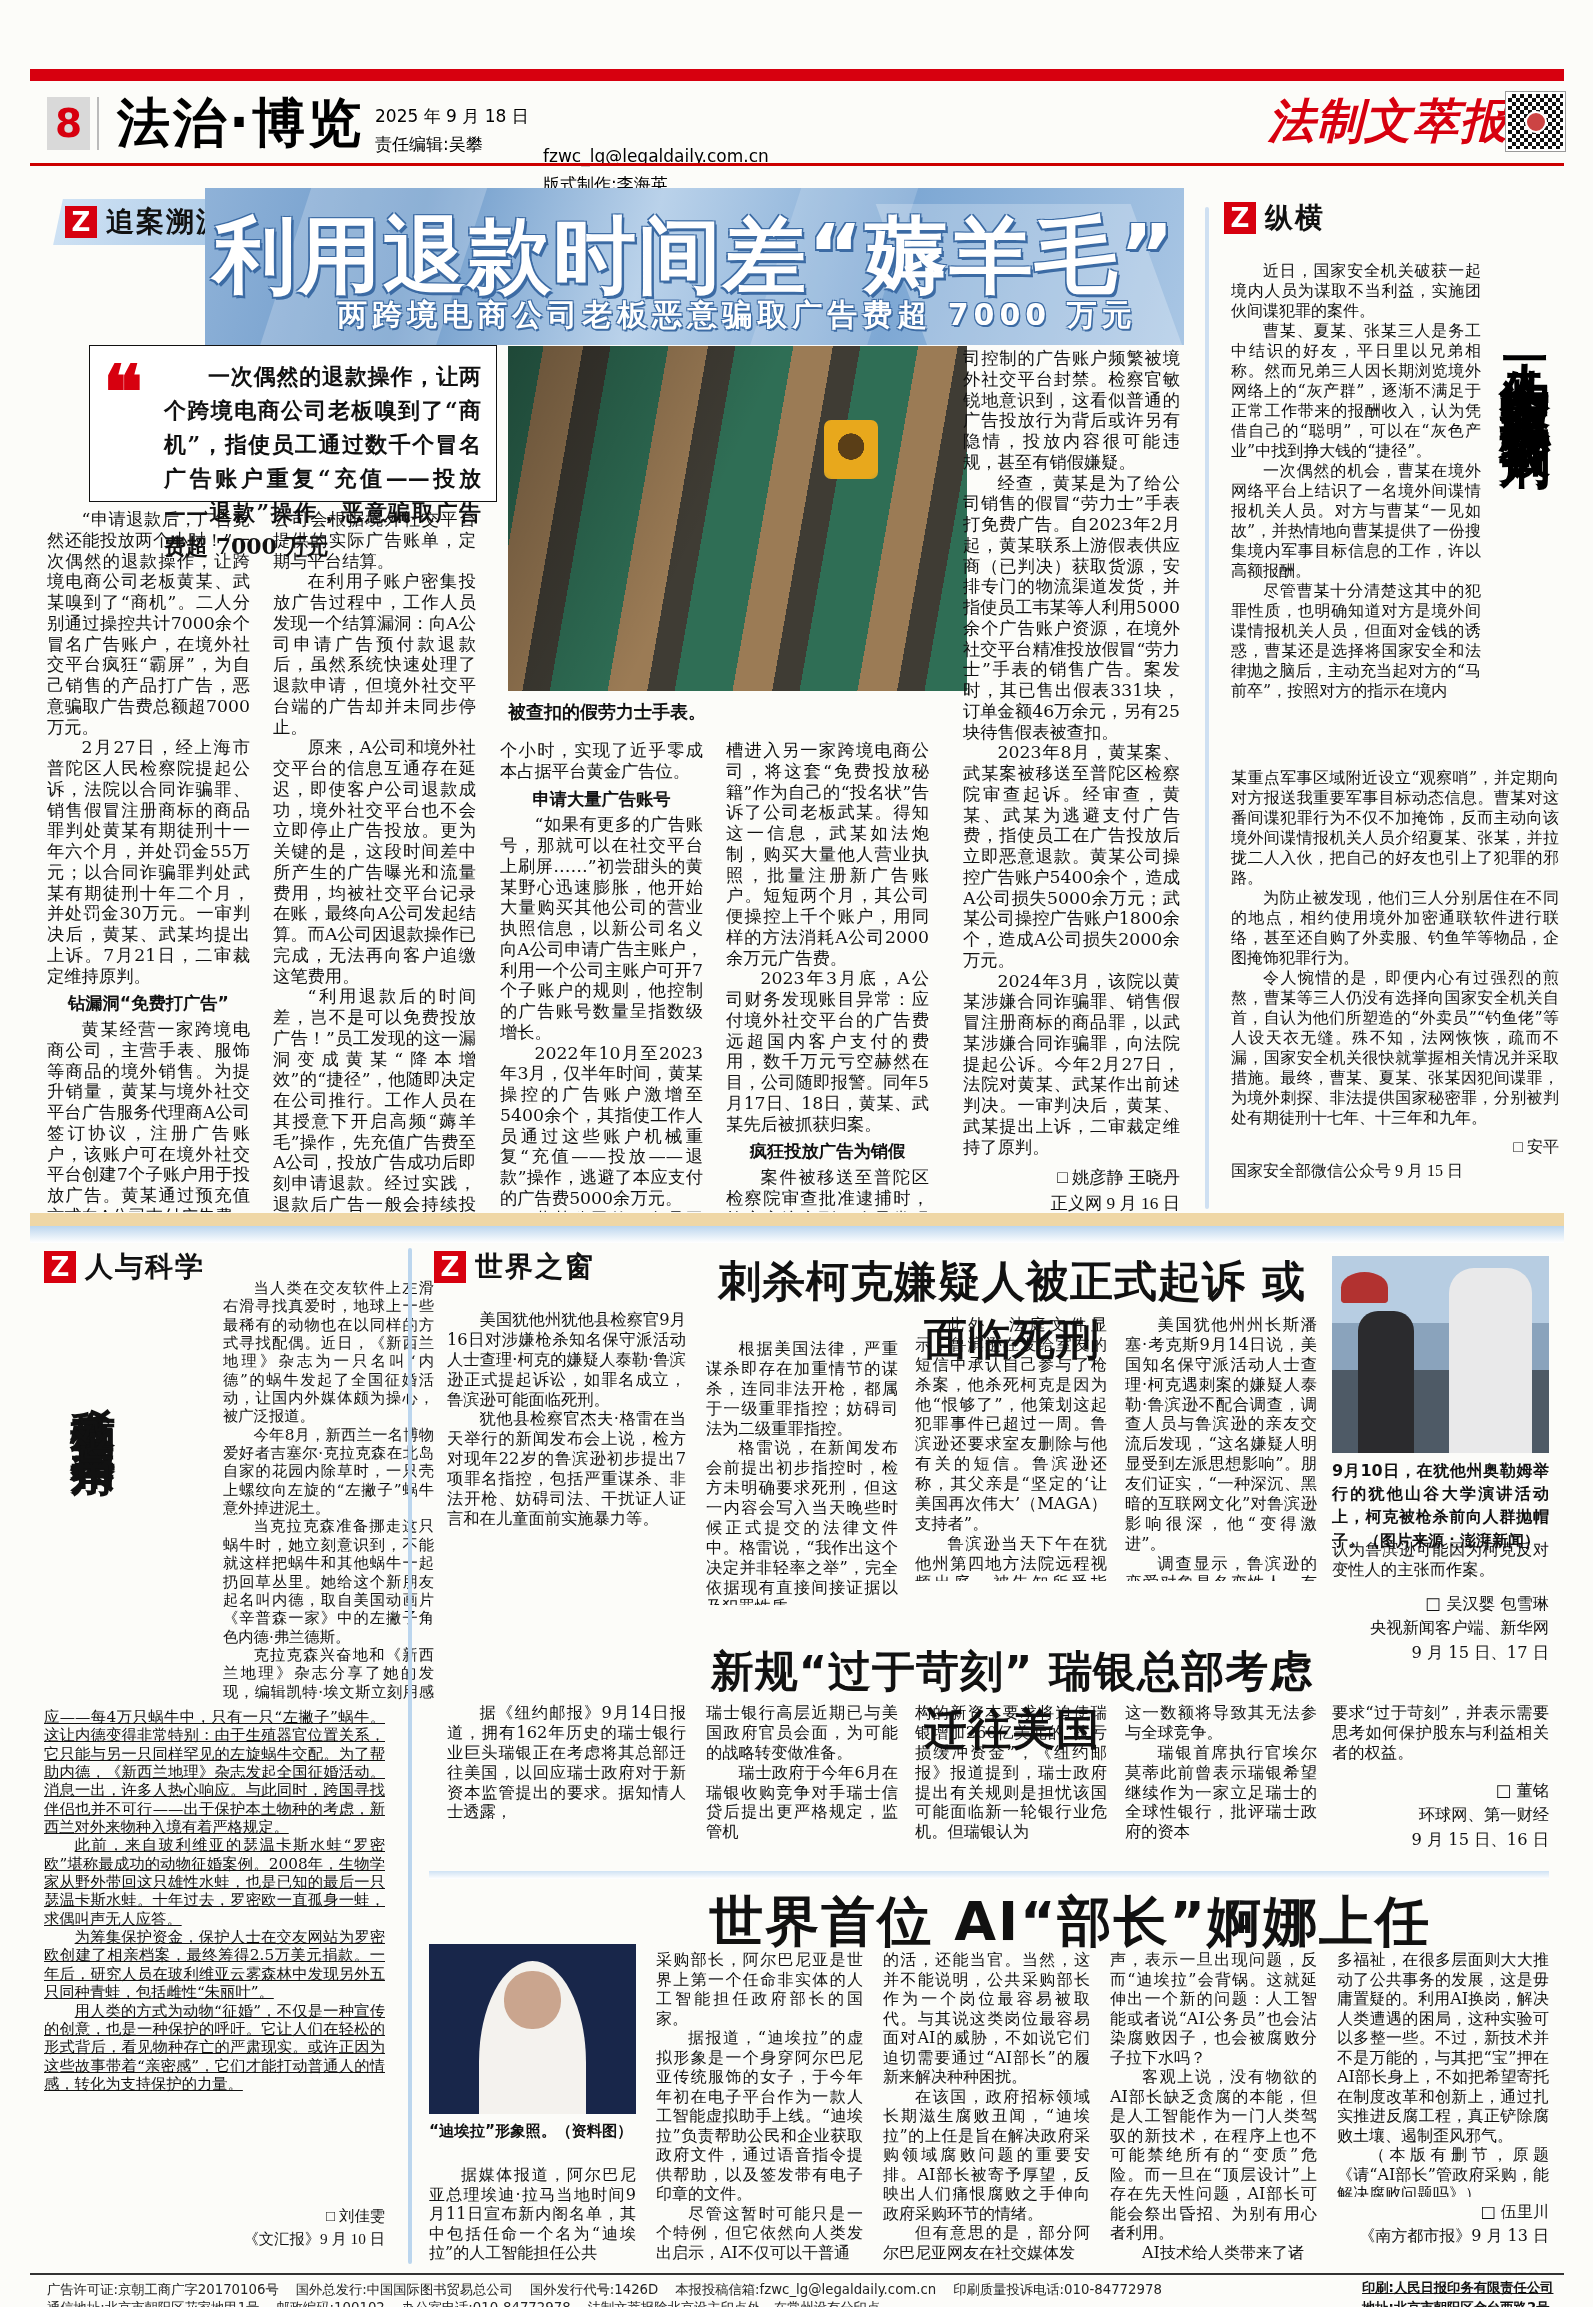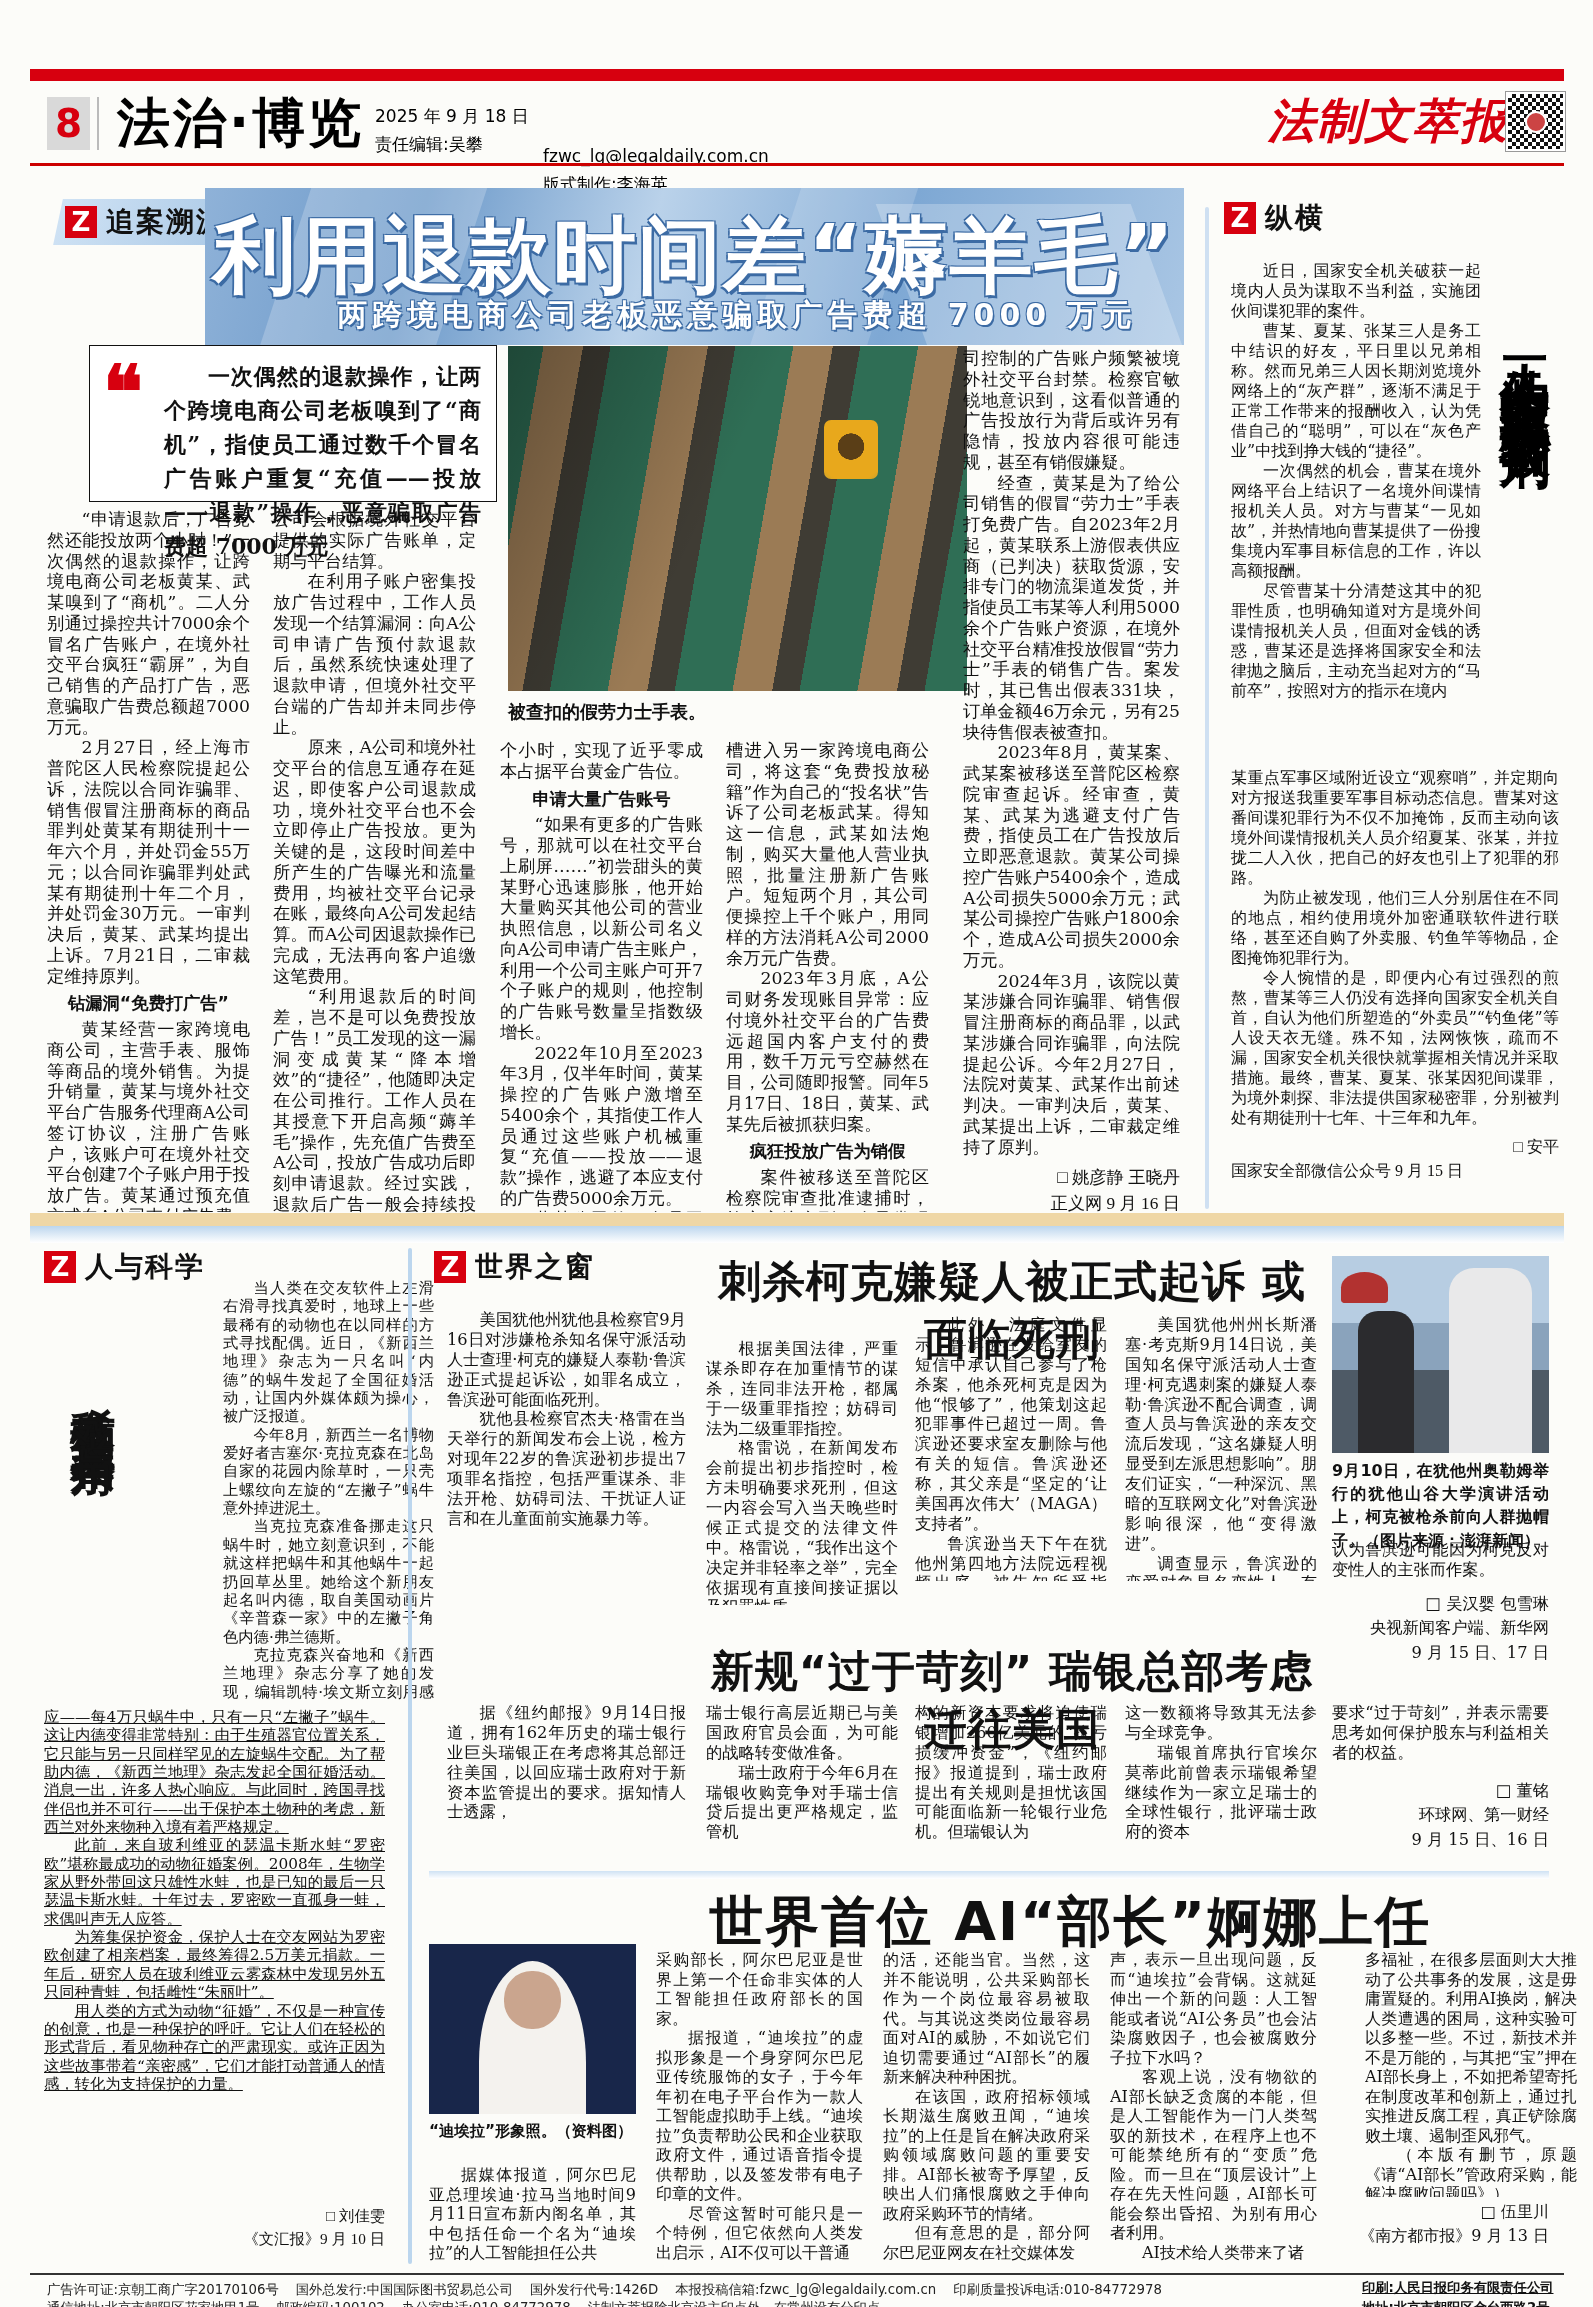--- a/index.html
+++ b/index.html
@@ -322,21 +322,21 @@
   <div class="abs col world-col" style="left:883px;top:1950px;width:207px;height:320px;font-size:16px;">
       <p class="para cont">的活，还能当官。当然，这并不能说明，公共采购部长作为一个岗位最容易被取代。与其说这类岗位最容易面对AI的威胁，不如说它们迫切需要通过“AI部长”的履新来解决种种困扰。</p>
       <p class="para">在该国，政府招标领域长期滋生腐败丑闻，“迪埃拉”的上任是旨在解决政府采购领域腐败问题的重要安排。AI部长被寄予厚望，反映出人们痛恨腐败之手伸向政府采购环节的情绪。</p>
       <p class="para">但有意思的是，部分阿尔巴尼亚网友在社交媒体发</p>
     </div>
   <div class="abs col world-col" style="left:1110px;top:1950px;width:207px;height:320px;font-size:16px;">
       <p class="para cont">声，表示一旦出现问题，反而“迪埃拉”会背锅。这就延伸出一个新的问题：人工智能或者说“AI公务员”也会沾染腐败因子，也会被腐败分子拉下水吗？</p>
       <p class="para">客观上说，没有物欲的AI部长缺乏贪腐的本能，但是人工智能作为一门人类驾驭的新技术，在程序上也不可能禁绝所有的“变质”危险。而一旦在“顶层设计”上存在先天性问题，AI部长可能会祭出昏招、为别有用心者利用。</p>
       <p class="para">AI技术给人类带来了诸</p>
     </div>
-  <div class="abs col world-col" style="left:1337px;top:1950px;width:212px;height:247px;font-size:16px;margin-left:28px;">
+  <div class="abs col world-col" style="left:1337px;top:1950px;width:212px;height:247px;font-size:16px;">
       <p class="para cont">多福祉，在很多层面则大大推动了公共事务的发展，这是毋庸置疑的。利用AI换岗，解决人类遭遇的困局，这种实验可以多整一些。不过，新技术并不是万能的，与其把“宝”押在AI部长身上，不如把希望寄托在制度改革和创新上，通过扎实推进反腐工程，真正铲除腐败土壤、遏制歪风邪气。</p>
       <p class="para">（本版有删节，原题《请“AI部长”管政府采购，能解决腐败问题吗》）</p>
     </div>
   <div class="abs rail-byline" style="left:1337px;top:2200px;width:212px;font-size:16px;">
     <div>□ 伍里川</div>
     <div>《南方都市报》9 月 13 日</div>
   </div>
 
   <div class="abs footer-rule"></div>
   <div class="abs footer"><p class="para">广告许可证:京朝工商广字20170106号</p><p class="para">国外总发行:中国国际图书贸易总公司</p><p class="para">国外发行代号:1426D</p><p class="para">本报投稿信箱:fzwc_lg@legaldaily.com.cn</p><p class="para">印刷质量投诉电话:010-84772978</p><p class="para">通信地址:北京市朝阳区花家地甲1号</p><p class="para">邮政编码:100102</p><p class="para">办公室电话:010-84772978</p><p class="para">法制文萃报除北京设主印点外，在常州设有分印点</p></div>

